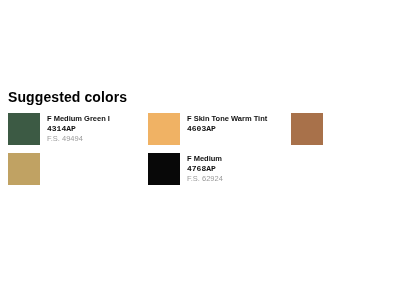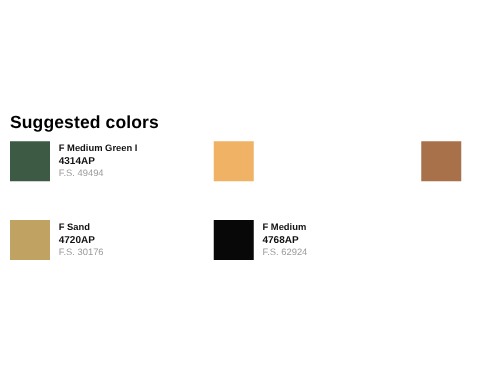--- a/index.html
+++ b/index.html
@@ -35,21 +35,20 @@
   .color-grid {
     position: absolute;
     left: 8px;
     top: 113px;
     width: 388px;
     display: grid;
     grid-template-columns: 140px 143px 105px;
     grid-template-rows: 40px 40px;
     row-gap: 0px;
     column-gap: 0px;
-    gap: 23px;
   }
 
   .color-item {
     display: flex;
     align-items: flex-start;
     gap: 7px;
   }
 
   .swatch {
     width: 32px;
@@ -72,20 +71,21 @@
     line-height: 9.5px;
     white-space: nowrap;
   }
 
   .swatch-code {
     font-size: 8px;
     font-weight: bold;
     color: #111111;
     line-height: 10px;
     white-space: nowrap;
+    font-family: Liberation Mono, monospace;
   }
 
   .swatch-fs {
     font-size: 7.5px;
     font-weight: normal;
     color: #9a9a9a;
     line-height: 10px;
     white-space: nowrap;
   }
 </style>
@@ -103,35 +103,32 @@
       <div class="swatch-info">
         <span class="swatch-name">F Medium Green I</span>
         <span class="swatch-code">4314AP</span>
         <span class="swatch-fs">F.S. 49494</span>
       </div>
     </div>
 
     <div class="color-item">
       <div class="swatch" style="background-color: rgb(240, 178, 100);"></div>
       <div class="swatch-info">
+        <span class="swatch-name">F Skin Tone Warm Tint</span>
+        <span class="swatch-code">4603AP</span>
       </div>
     </div>
 
 
     <div class="color-item">
       <div class="swatch" style="background-color: rgb(168, 113, 74);"></div>
     </div>
 
     <div class="color-item">
       <div class="swatch" style="background-color: rgb(192, 162, 99);"></div>
-      <div class="swatch-info">
-        <span class="swatch-name">F Sand</span>
-        <span class="swatch-code">4720AP</span>
-        <span class="swatch-fs">F.S. 30176</span>
-      </div>
     </div>
 
     <div class="color-item">
       <div class="swatch" style="background-color: rgb(8, 8, 8);"></div>
       <div class="swatch-info">
         <span class="swatch-name">F Medium</span>
         <span class="swatch-code">4768AP</span>
         <span class="swatch-fs">F.S. 62924</span>
       </div>
     </div>

